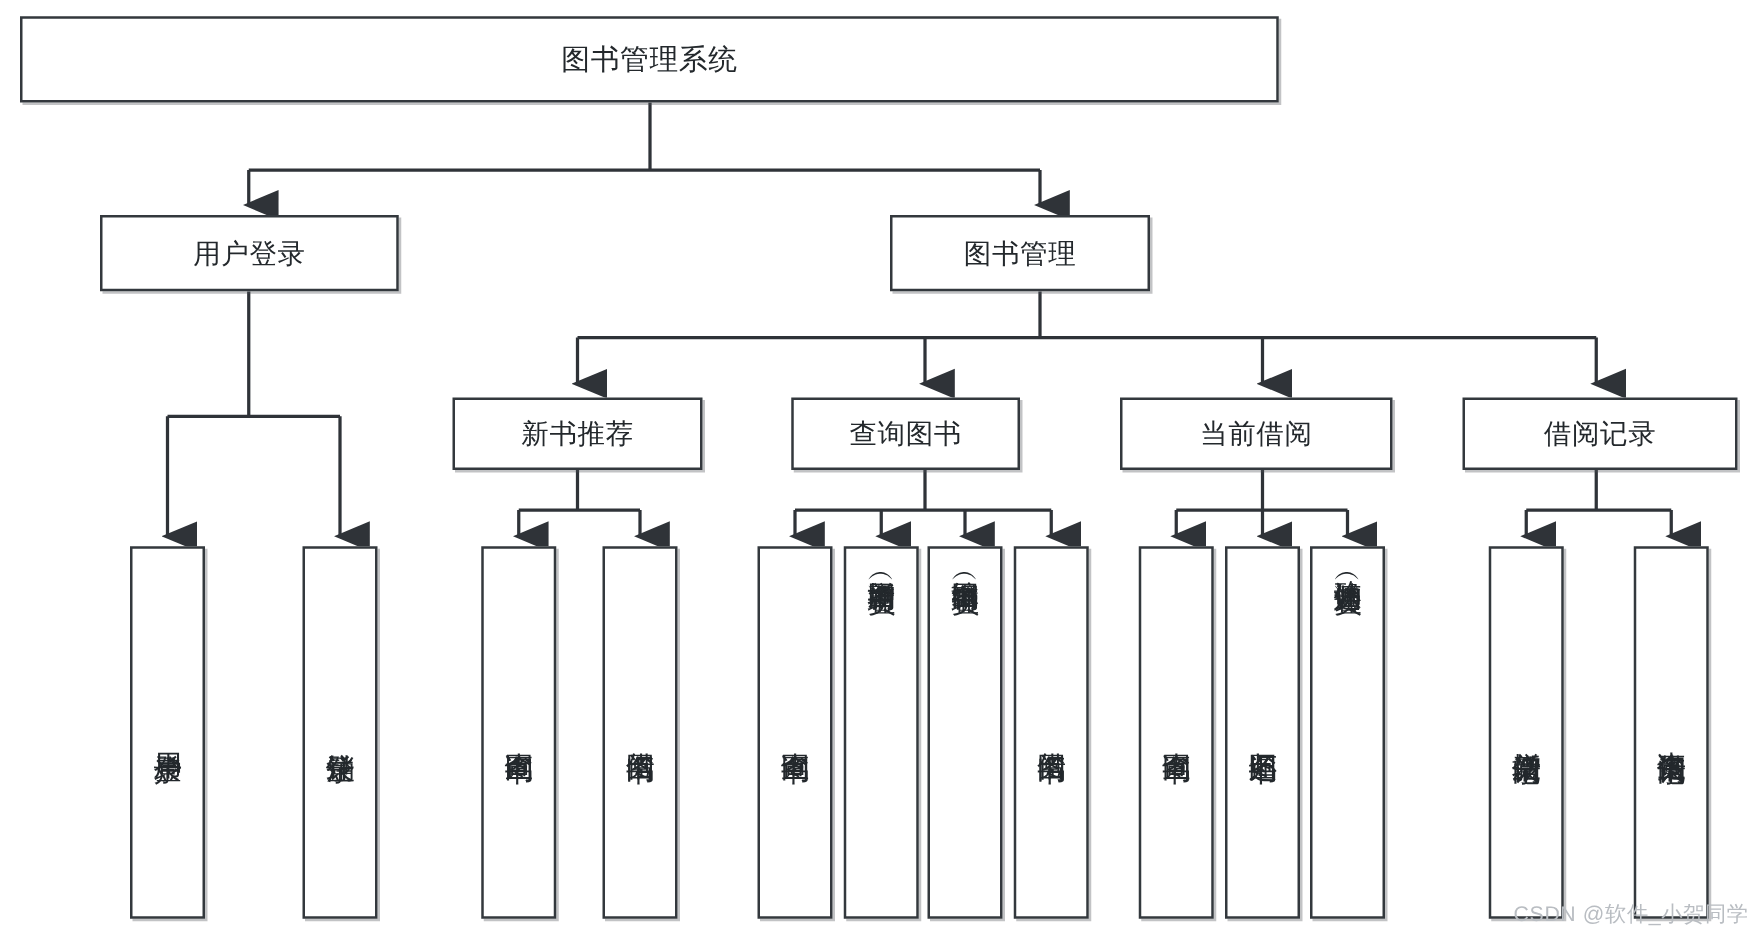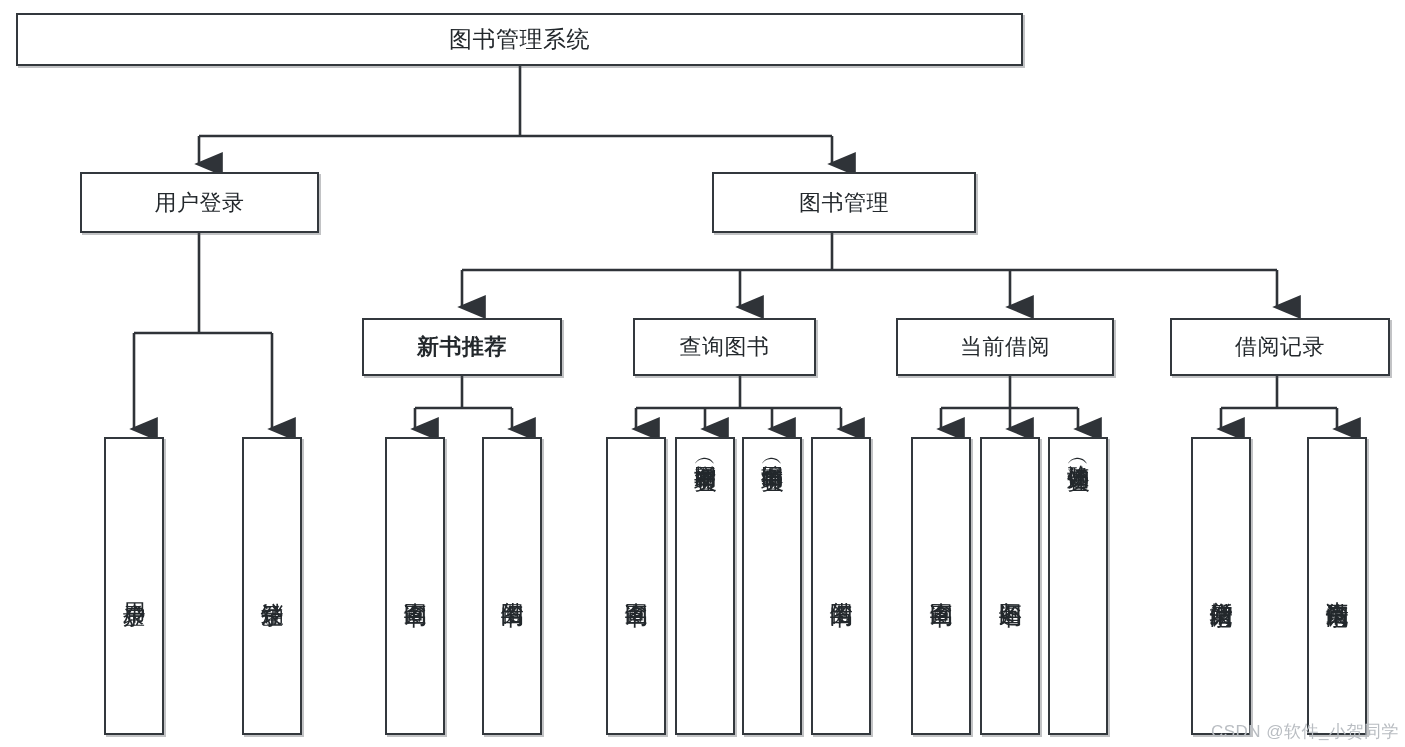--- a/index.html
+++ b/index.html
@@ -130,32 +130,32 @@
       <path d="M 1010 408 L 1010 429" marker-end="url(#arrow)"></path>
       <path d="M 1078 408 L 1078 429" marker-end="url(#arrow)"></path>
 
       <path d="M 1277 376 L 1277 408"></path>
       <path d="M 1221 408 L 1337 408"></path>
       <path d="M 1221 408 L 1221 429" marker-end="url(#arrow)"></path>
       <path d="M 1337 408 L 1337 429" marker-end="url(#arrow)"></path>
     </g>
   </svg>
 
-  <div class="node h root" style="left:16px; top:13px; width:1007px; height:53px;justify-content:center;">
+  <div class="node h root" style="left:16px; top:13px; width:1007px; height:69px;justify-content:center;">
     <span class="label">图书管理系统</span>
   </div>
 
   <div class="node h" style="left:80px; top:172px; width:239px; height:61px;">
     <span class="label">用户登录</span>
   </div>
-  <div class="node h" style="left:712px; top:172px; width:264px; height:61px;">
+  <div class="node h" style="left:712px; top:172px; width:208px; height:61px;">
     <span class="label">图书管理</span>
   </div>
 
-  <div class="node h" style="left:362px; top:318px; width:200px; height:58px;font-weight:bold;">
+  <div class="node h" style="left:362px; top:318px; width:200px; height:58px;">
     <span class="label">新书推荐</span>
   </div>
   <div class="node h" style="left:633px; top:318px; width:183px; height:58px;">
     <span class="label">查询图书</span>
   </div>
   <div class="node h" style="left:896px; top:318px; width:218px; height:58px;">
     <span class="label">当前借阅</span>
   </div>
   <div class="node h" style="left:1170px; top:318px; width:220px; height:58px;">
     <span class="label">借阅记录</span>

